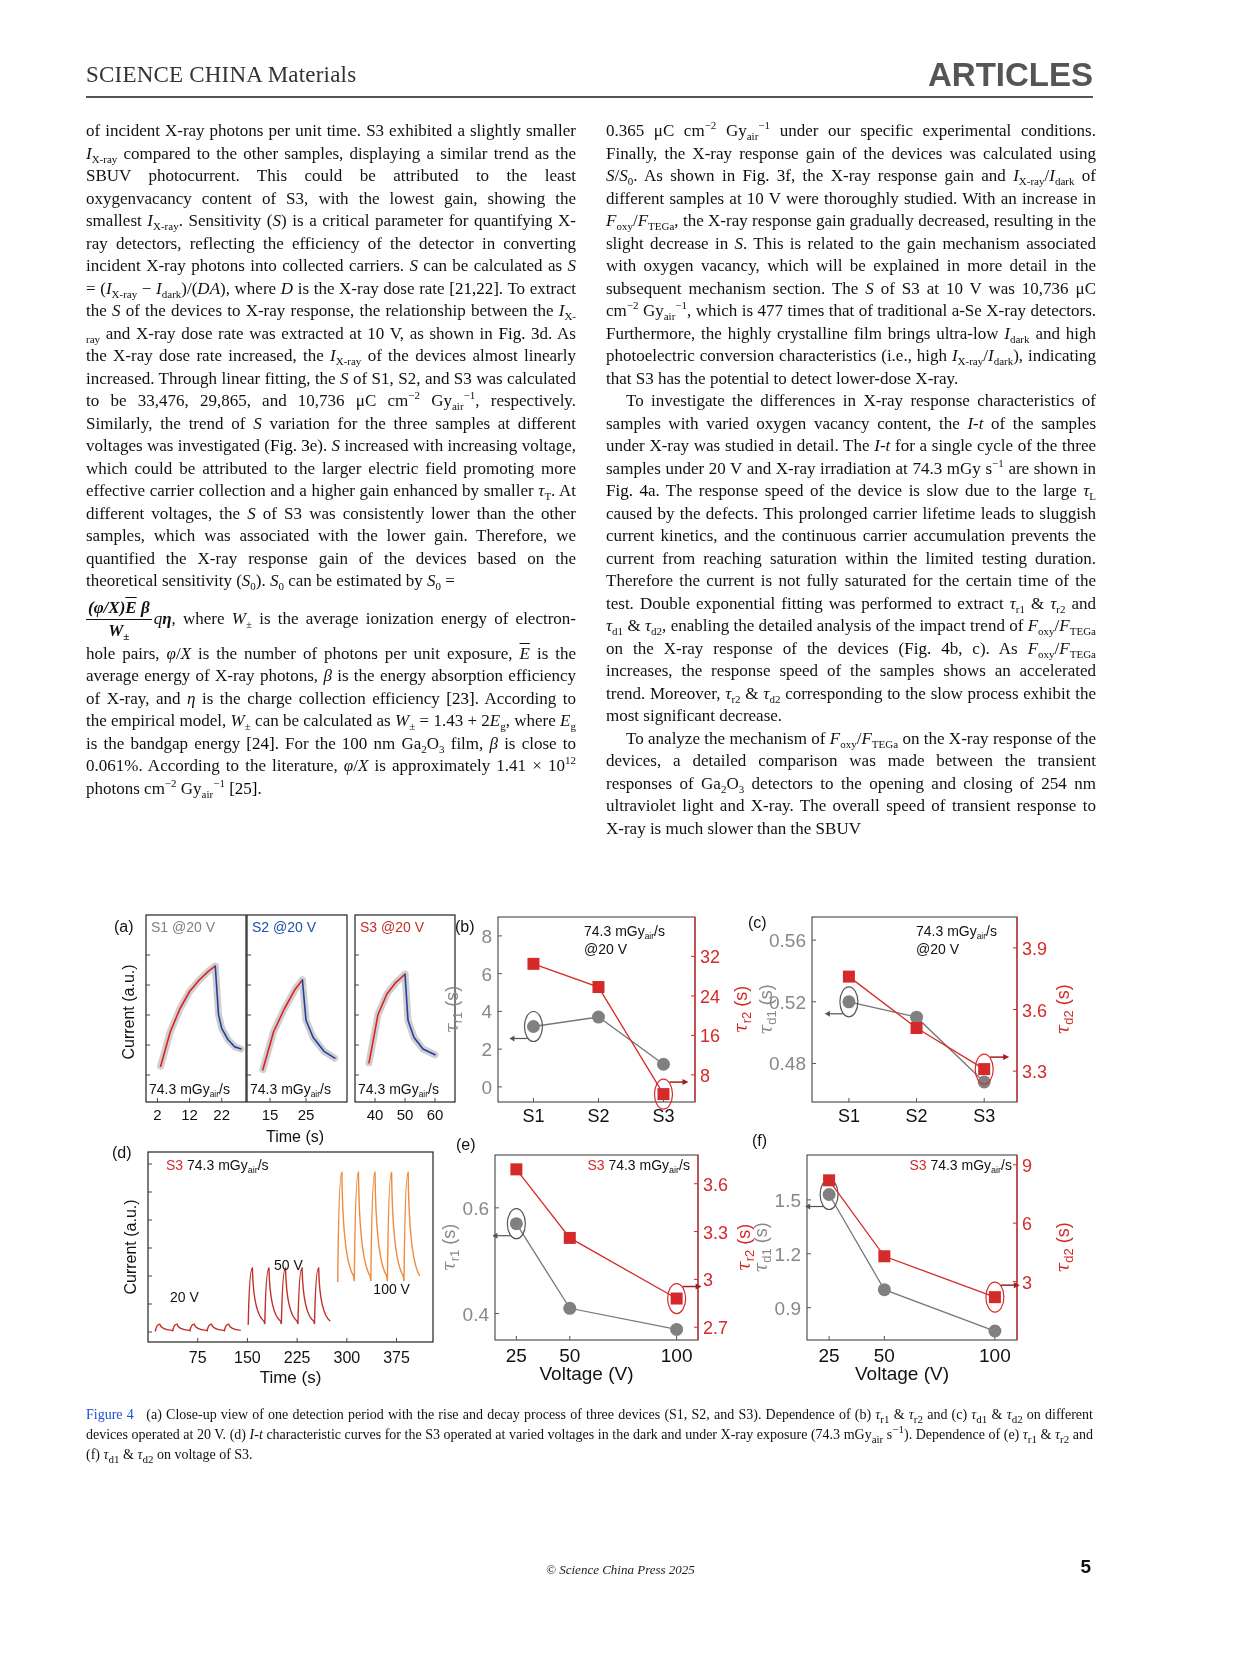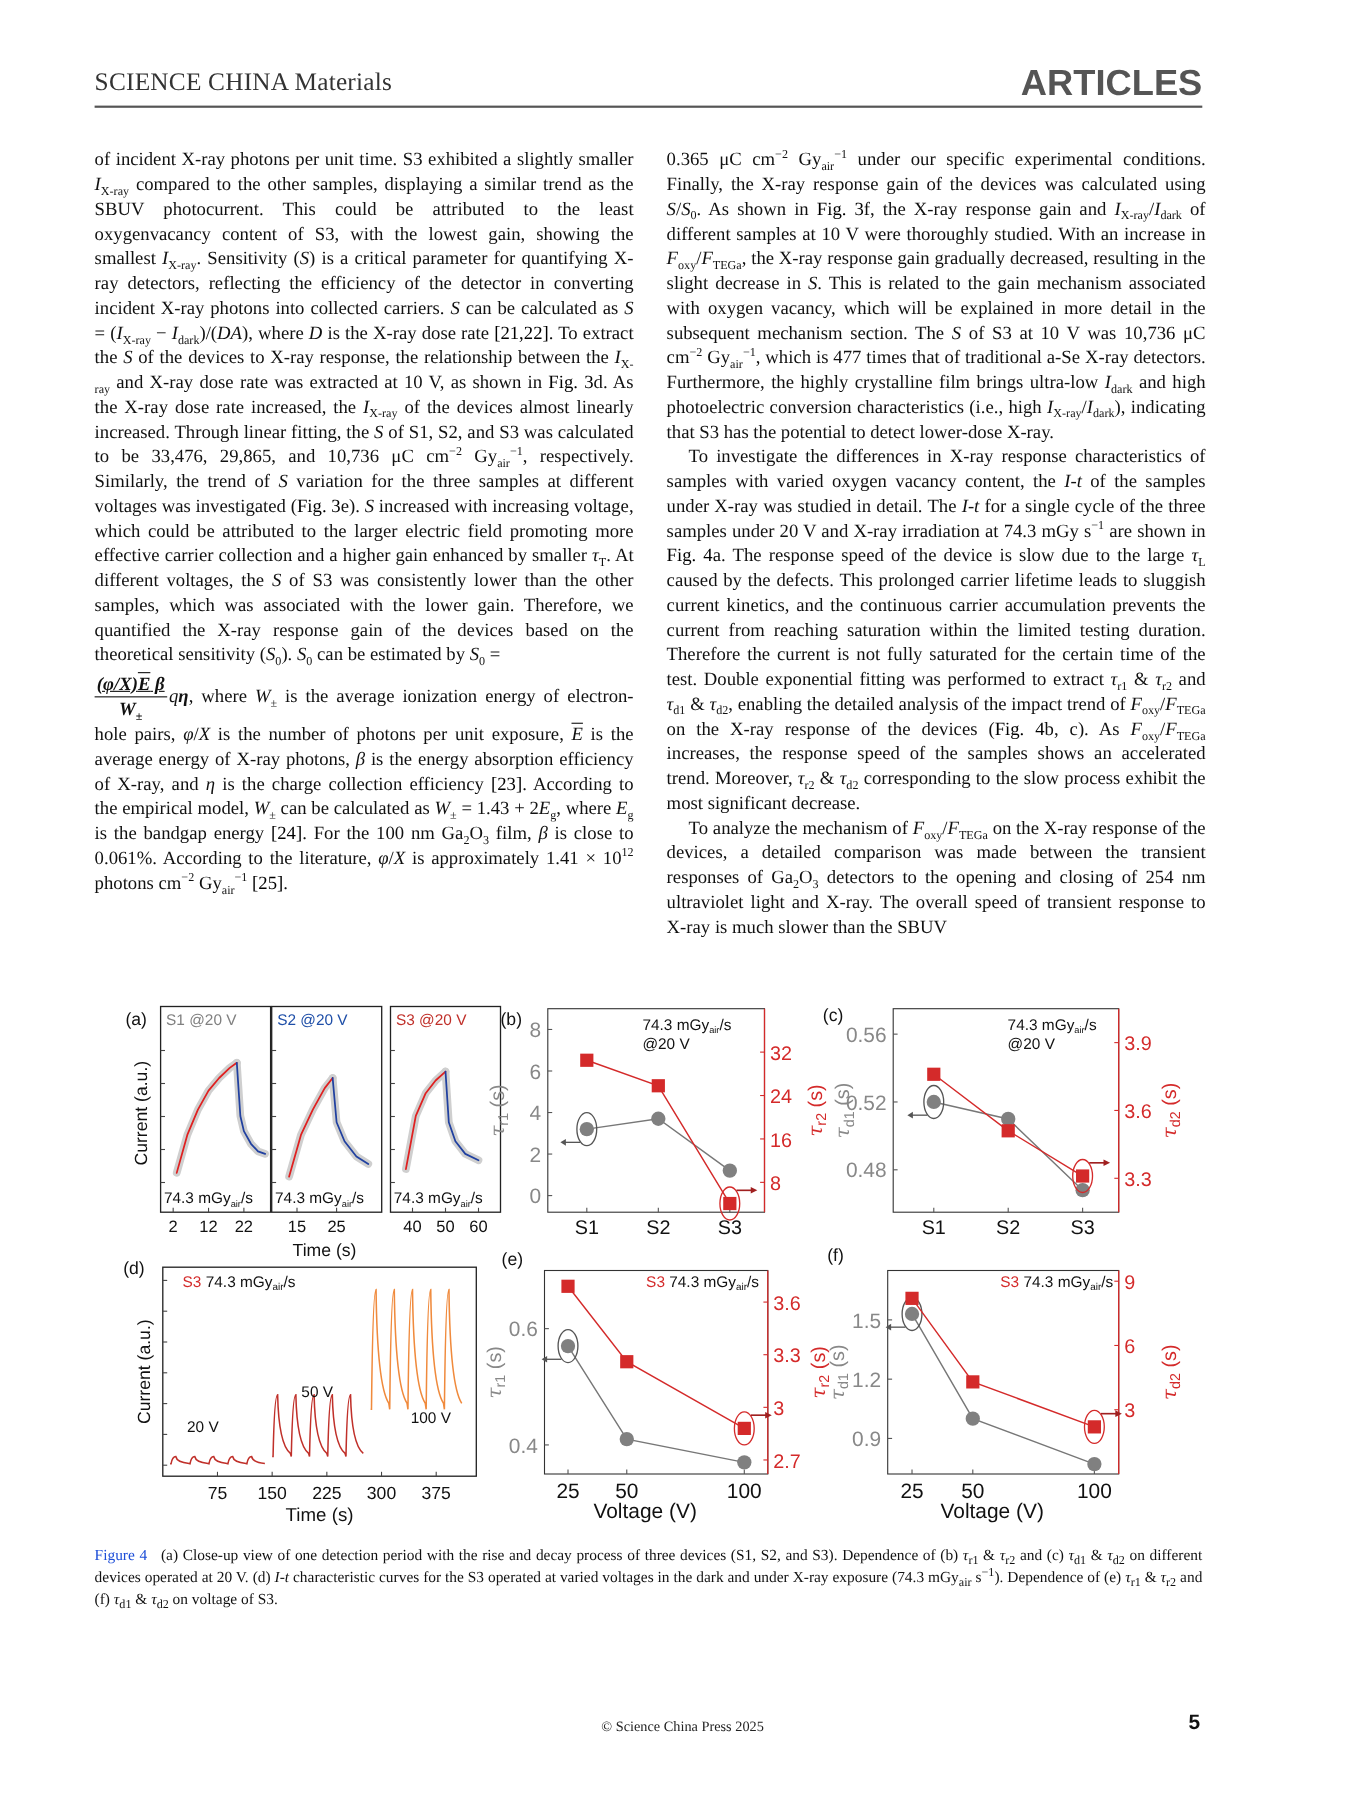--- a/index.html
+++ b/index.html
@@ -1,37 +1,37 @@
 <!DOCTYPE html>
 <html><head>
 <meta charset="utf-8">
 <style>
   html,body{margin:0;padding:0;background:#fff;}
   body{width:1241px;height:1654px;position:relative;overflow:hidden;font-family:"Liberation Serif","DejaVu Serif",serif;color:#111;}
   .hdr-left{position:absolute;left:86px;top:62px;font-size:23px;color:#333;letter-spacing:0.2px;font-family:Liberation Serif, serif;}
   .hdr-right{position:absolute;right:148px;top:56px;font-size:33px;font-weight:bold;color:#555;font-family:"Liberation Sans",sans-serif;}
   .hdr-rule{position:absolute;left:86px;right:148px;top:96px;height:2px;background:#555;}
-  .col{position:absolute;top:134px;width:490px;font-size:17px;line-height:22.5px;text-align:justify;}
+  .col{position:absolute;top:120px;width:490px;font-size:17px;line-height:22.5px;text-align:justify;}
   .col p{margin:0;}
   .col .ind{text-indent:20px;}
   #col-left{left:86px;}
   #col-right{left:606px;}
   .link{color:#000000;font-family:Liberation Serif, serif;}
   i{font-style:italic;}
   sub{font-size:11px;line-height:0;}
   sup{font-size:11px;line-height:0;}
   .frac{display:inline-block;vertical-align:middle;text-align:center;margin-right:2px;}
-  .frac .num{display:block;border-bottom:1.5px solid #111;padding:0 2px;font-weight:bold;font-style:italic;text-decoration:underline;}
+  .frac .num{display:block;border-bottom:1.5px solid #111;padding:0 2px;font-weight:bold;font-style:italic;}
   .frac .den{display:block;font-style:italic;font-weight:bold;}
   .ov{text-decoration:overline;}
   #figure{position:absolute;left:100px;top:912px;width:1000px;height:480px;}
   #figure svg{width:1000px;height:480px;}
   .caption{position:absolute;left:86px;top:1405px;width:1007px;font-size:14px;line-height:20px;text-align:justify;}
   .caption .flabel{color:#1d4ed8;}
-  .footer{position:absolute;left:0;width:1241px;top:1562px;text-align:center;font-size:13px;color:#222;}
+  .footer{position:absolute;left:0;width:1241px;top:1562px;text-align:center;font-size:13px;color:#222;font-style:italic;}
   .pagenum{position:absolute;right:150px;top:1556px;font-size:19px;font-weight:bold;font-family:"Liberation Sans",sans-serif;}
   svg text{font-family:"Liberation Sans","DejaVu Sans",sans-serif;}
 </style>
 </head>
 <body>
 
 <div class="hdr-left">SCIENCE CHINA Materials</div>
 <div class="hdr-right">ARTICLES</div>
 <div class="hdr-rule"></div>
 

